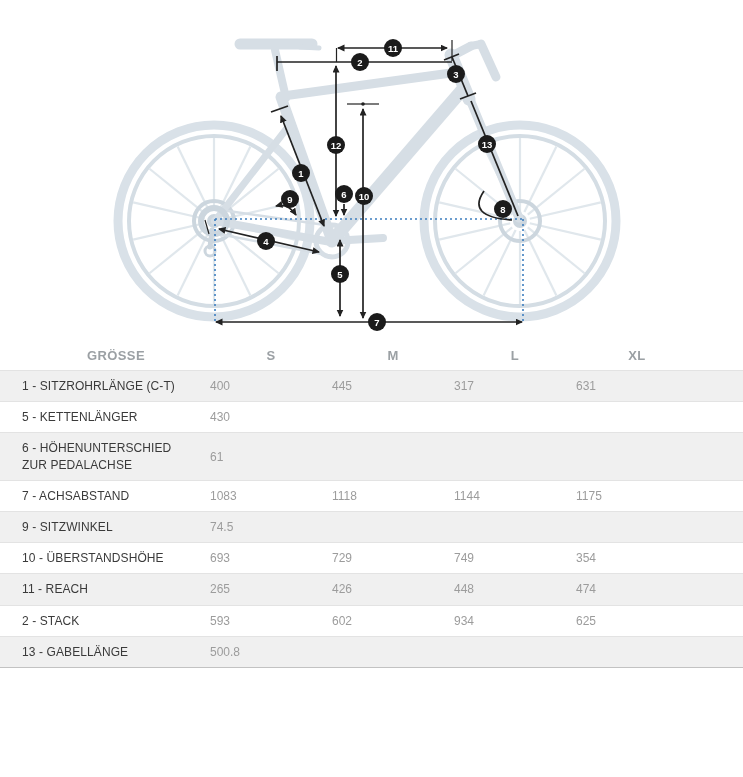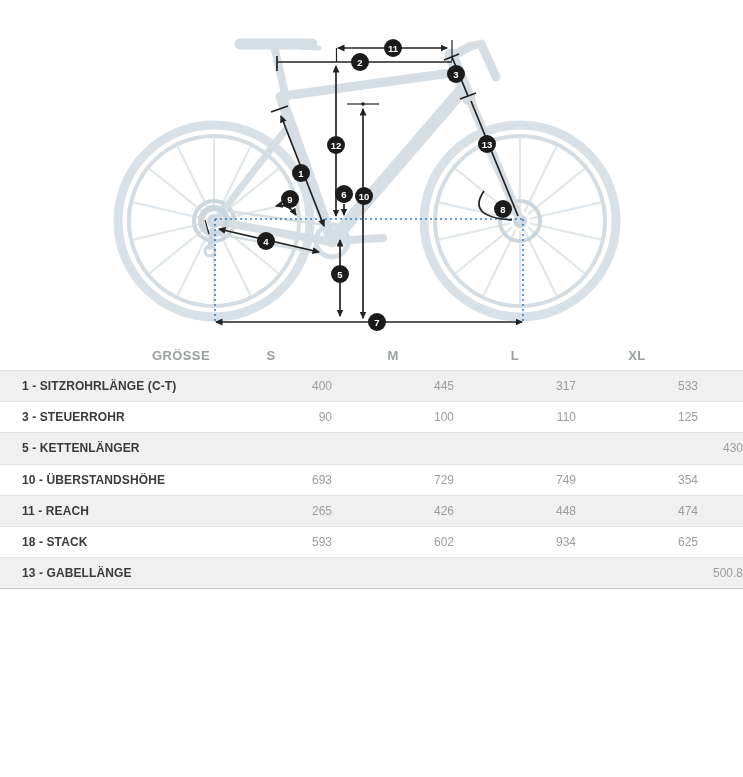--- a/index.html
+++ b/index.html
@@ -14,28 +14,28 @@
     width:743px;border-collapse:collapse;table-layout:fixed;
     font-family:"Liberation Sans","DejaVu Sans",sans-serif;
   }
   .size-table col.c-label{width:210px;}
   .size-table col.c-val{width:122px;}
   .size-table col.c-fill{width:45px;}
   .size-table th{
     color:#9ba0a4;font-size:13px;font-weight:700;letter-spacing:.4px;
     padding:8px 0 7px 0;text-align:center;border-bottom:1px solid #e3e3e3;
   }
-  .size-table th.h-label{text-align:right;padding-left:22px;}
+  .size-table th.h-label{text-align:center;padding-left:22px;}
   .size-table td{
-    font-size:12px;color:#9c9c9c;text-align:right;
+    font-size:12px;color:#9c9c9c;text-align:left;
     padding:7px 0;border-bottom:1px solid #e3e3e3;vertical-align:middle;
   }
   .size-table td.lbl{
     text-align:left;padding-left:22px;padding-right:14px;
-    color:#3a3a3a;font-weight:700;letter-spacing:.1px;line-height:1.35;
+    color:#3a3a3a;font-weight:400;letter-spacing:.1px;line-height:1.35;
   }
   .size-table tbody tr:nth-child(odd){background:#f0f0f0;}
   .size-table tbody tr:last-child td{border-bottom:1px solid #c2c2c2;}
 </style>
 </head>
 <body>
 
 <div class="page">
 
   <div class="diagram-wrap">
@@ -217,53 +217,61 @@
         <th>XL</th>
         <th></th>
       </tr>
     </thead>
     <tbody>
       <tr>
         <td class="lbl">1 - SITZROHRLÄNGE (C-T)</td>
         <td>400</td>
         <td>445</td>
         <td>317</td>
-        <td>533</td>
-        <td></td>
-      </tr>
-      <tr>
-        <td class="lbl">3 - STEUERROHR</td>
-        <td>90</td>
-        <td>100</td>
-        <td>110</td>
-        <td>125</td>
+        <td>631</td>
         <td></td>
       </tr>
       <tr>
         <td class="lbl">5 - KETTENLÄNGER</td>
         <td colspan="5">430</td>
+      </tr>
+      <tr>
+        <td class="lbl">6 - HÖHENUNTERSCHIED ZUR PEDALACHSE</td>
+        <td colspan="5">61</td>
+      </tr>
+      <tr>
+        <td class="lbl">7 - ACHSABSTAND</td>
+        <td>1083</td>
+        <td>1118</td>
+        <td>1144</td>
+        <td>1175</td>
+        <td></td>
+      </tr>
+      <tr>
+        <td class="lbl">9 - SITZWINKEL</td>
+        <td colspan="5">74.5</td>
       </tr>
       <tr>
         <td class="lbl">10 - ÜBERSTANDSHÖHE</td>
         <td>693</td>
         <td>729</td>
         <td>749</td>
         <td>354</td>
         <td></td>
       </tr>
       <tr>
         <td class="lbl">11 - REACH</td>
         <td>265</td>
         <td>426</td>
         <td>448</td>
         <td>474</td>
         <td></td>
       </tr>
       <tr>
-        <td class="lbl">18 - STACK</td>
+        <td class="lbl">2 - STACK</td>
         <td>593</td>
         <td>602</td>
         <td>934</td>
         <td>625</td>
         <td></td>
       </tr>
       <tr>
         <td class="lbl">13 - GABELLÄNGE</td>
         <td colspan="5">500.8</td>
       </tr>

